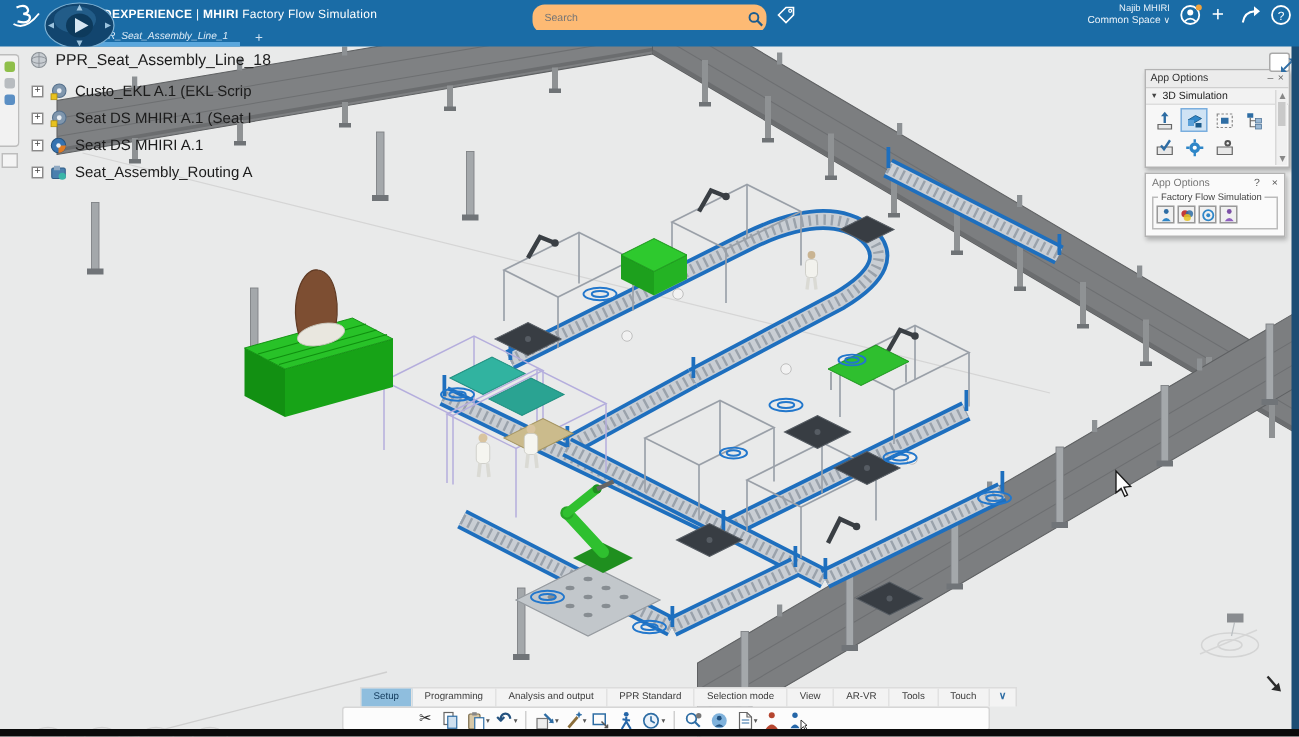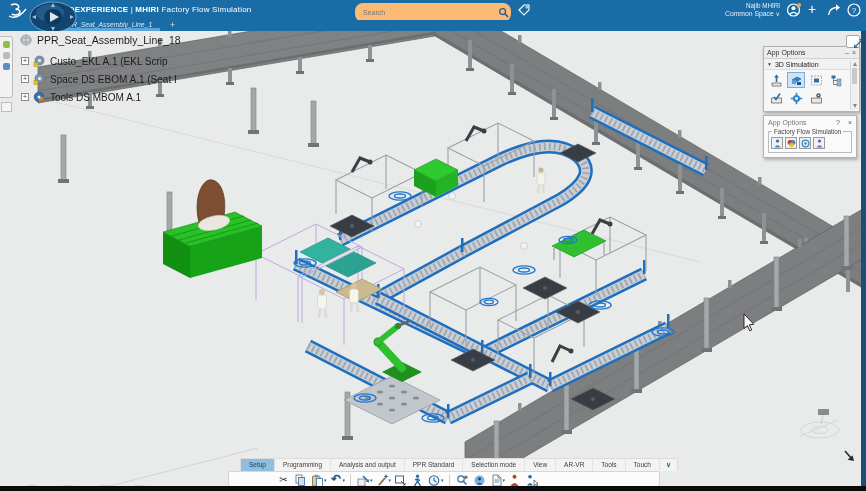--- a/index.html
+++ b/index.html
@@ -582,30 +582,39 @@
       </svg>
       <span class="lbl">Custo_EKL A.1 (EKL Scrip</span>
     </div>
     <div class="tree-row">
       <span class="expander">+</span>
       <svg class="t-ico" viewBox="0 0 12 12">
         <circle cx="6.5" cy="5.5" r="4.5" fill="#7f96ad" stroke="#55708c" stroke-width="0.7"></circle>
         <circle cx="6.5" cy="5.5" r="1.6" fill="#e9eef3"></circle>
         <rect x="1" y="7.5" width="4" height="4" fill="#e8c21f" stroke="#a8880f" stroke-width="0.5"></rect>
       </svg>
-      <span class="lbl">Space DS EBOM A.1 (Seat I</span>
+      <span class="lbl">Seat DS MHIRI A.1 (Seat I</span>
     </div>
     <div class="tree-row">
       <span class="expander">+</span>
       <svg class="t-ico" viewBox="0 0 12 12">
         <circle cx="6" cy="6" r="4.8" fill="#3572b0" stroke="#22517e" stroke-width="0.7"></circle>
         <path d="M6,6 L11,6 A5,5 0 0,1 6,11 Z" fill="#e07b22"></path>
         <circle cx="6" cy="6" r="1.5" fill="#eaf1f8"></circle>
       </svg>
-      <span class="lbl">Tools DS MBOM A.1</span>
+      <span class="lbl">Seat DS MHIRI A.1</span>
+    </div>
+    <div class="tree-row">
+      <span class="expander">+</span>
+      <svg class="t-ico" viewBox="0 0 12 12">
+        <rect x="1.5" y="3" width="9" height="7" rx="1" fill="#4a7fae" stroke="#2e5c86" stroke-width="0.7"></rect>
+        <circle cx="8.5" cy="8.5" r="2.4" fill="#39b5a8"></circle>
+        <rect x="3" y="1.5" width="4" height="3" fill="#8fa9c2"></rect>
+      </svg>
+      <span class="lbl">Seat_Assembly_Routing A</span>
     </div>
   </div>
 
   <div class="panel panel1">
     <div class="p-head">
       <span>App Options</span>
       <span class="sp"></span>
       <span class="hbtn">–</span>
       <span class="hbtn">×</span>
     </div>

